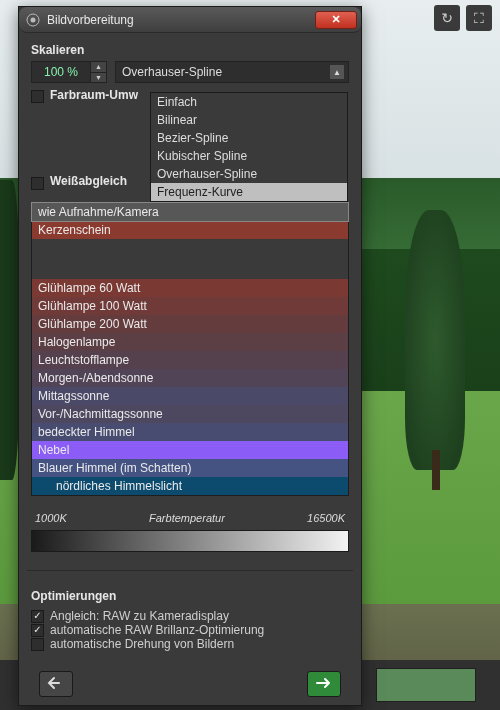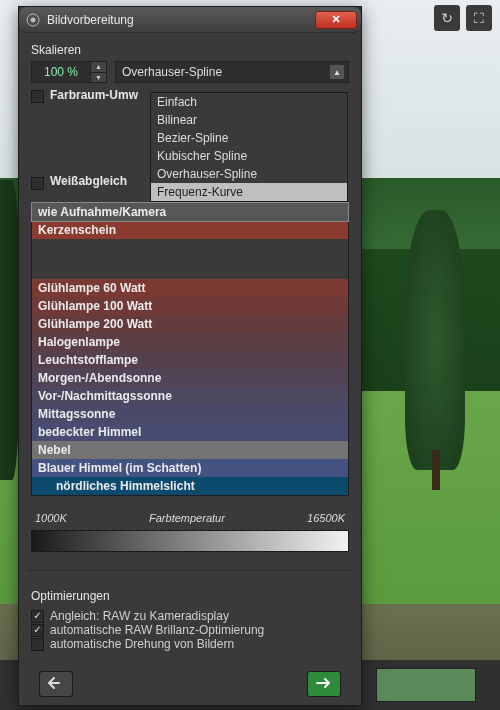--- a/index.html
+++ b/index.html
@@ -44,21 +44,21 @@
   }
   .titlebar .sysicon{ width:16px;height:16px;margin-right:6px;color:#bbb;}
   .titlebar .title{ flex:1; font-size:12px; color:#e8e8e8;}
   .titlebar .close{
     width:42px;height:18px;border-radius:3px;
     background:linear-gradient(#e06050,#c03020);
     color:#fff;display:flex;align-items:center;justify-content:center;font-size:11px;font-weight:bold;
     border:1px solid #702018;
   }
   .body { flex:1; padding:10px 12px 8px 12px; overflow:hidden; display:flex; flex-direction:column; gap:8px;}
-  .section-title{ color:#e6e6e6; font-weight:normal; font-size:12px; margin-bottom:4px;}
+  .section-title{ color:#e6e6e6; font-weight:bold; font-size:12px; margin-bottom:4px;}
   .row{ display:flex; align-items:center; gap:8px;}
 
   .spinner{
     display:flex; align-items:center; height:22px; border:1px solid #222; background:#2e2e2e;
   }
   .spinner .val{ width:58px; text-align:center; color:#86efac; font-size:12px;}
   .spinner .arrows{ width:16px; display:flex; flex-direction:column; border-left:1px solid #222;}
   .spinner .arrows div{ height:10px; font-size:7px; text-align:center; color:#ccc; line-height:10px; background:#444;}
   .spinner .arrows div + div{ border-top:1px solid #222;}
 
@@ -75,21 +75,21 @@
   .dropdown .opt{ padding:2px 6px; color:#ddd; font-size:12px; border-bottom:0; }
   .dropdown .opt.highlight{ background:#bfbfbf; color:#222;}
 
   .check-row{ display:flex; align-items:center; gap:6px; color:#cfcfcf; font-size:12px;}
   .check-row .cb, .cb{
     width:13px;height:13px;border:1px solid #1a1a1a;background:#2e2e2e;display:inline-flex;align-items:center;justify-content:center;color:#ccc;font-size:10px;
   }
   .cb.checked::after{content:"✓";color:#e6e6e6;font-size:10px;line-height:1;}
 
   .wb-list{
-    margin-top:2px; border:1px solid #1e1e1e;font-weight:bold;
+    margin-top:2px; border:1px solid #1e1e1e;
   }
   .wb-item{
     height:18px; padding:1px 6px; font-size:12px; color:#eaeaea;
     display:flex; align-items:center;
   }
 
   .temp-block{ margin-top:8px;font-style:italic;}
   .temp-labels{ display:flex; justify-content:space-between; color:#ddd; font-size:11px; padding:0 4px;}
   .temp-labels .mid{ position:relative; top:0;}
   .temp-slider{
@@ -171,24 +171,24 @@
     </div>
     <div class="wb-list" id="wb-list">
         <div class="wb-item" style="background: rgb(87, 87, 87); outline: rgb(136, 136, 136) solid 1px;">wie Aufnahme/Kamera</div>
         <div class="wb-item" style="background: rgb(138, 58, 47);">Kerzenschein</div>
         <div class="wb-item" style="background: rgb(122, 58, 51); margin-top: 40px;">Glühlampe 60 Watt</div>
         <div class="wb-item" style="background: rgb(111, 58, 56);">Glühlampe 100 Watt</div>
         <div class="wb-item" style="background: rgb(101, 60, 62);">Glühlampe 200 Watt</div>
         <div class="wb-item" style="background: rgb(92, 62, 69);">Halogenlampe</div>
         <div class="wb-item" style="background: rgb(85, 65, 77);">Leuchtstofflampe</div>
         <div class="wb-item" style="background: rgb(81, 68, 87);">Morgen-/Abendsonne</div>
+        <div class="wb-item" style="background: rgb(74, 74, 104);">Mittagssonne</div>
         <div class="wb-item" style="background: rgb(77, 71, 96);">Vor-/Nachmittagssonne</div>
-        <div class="wb-item" style="background: rgb(74, 74, 104);">Mittagssonne</div>
         <div class="wb-item" style="background: rgb(71, 76, 112);">bedeckter Himmel</div>
-        <div class="wb-item" style="background: #737373;">Nebel</div>
+        <div class="wb-item" style="background: #8b5cf6;">Nebel</div>
         <div class="wb-item" style="background: rgb(68, 83, 130);">Blauer Himmel (im Schatten)</div>
         <div class="wb-item" style="background: #0c4a6e; padding-left: 24px;">nördliches Himmelslicht</div>
       </div>
 
     <div class="temp-block">
       <div class="temp-labels">
         <span>1000K</span>
         <span class="mid">Farbtemperatur</span>
         <span>16500K</span>
       </div>

